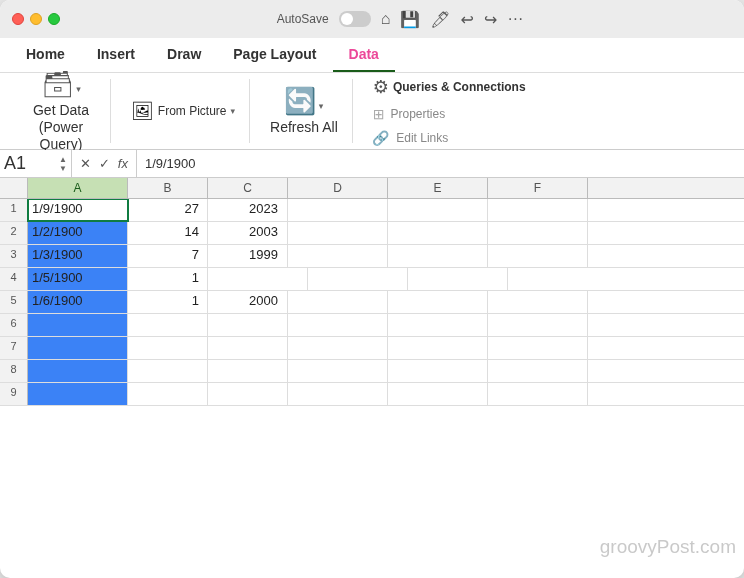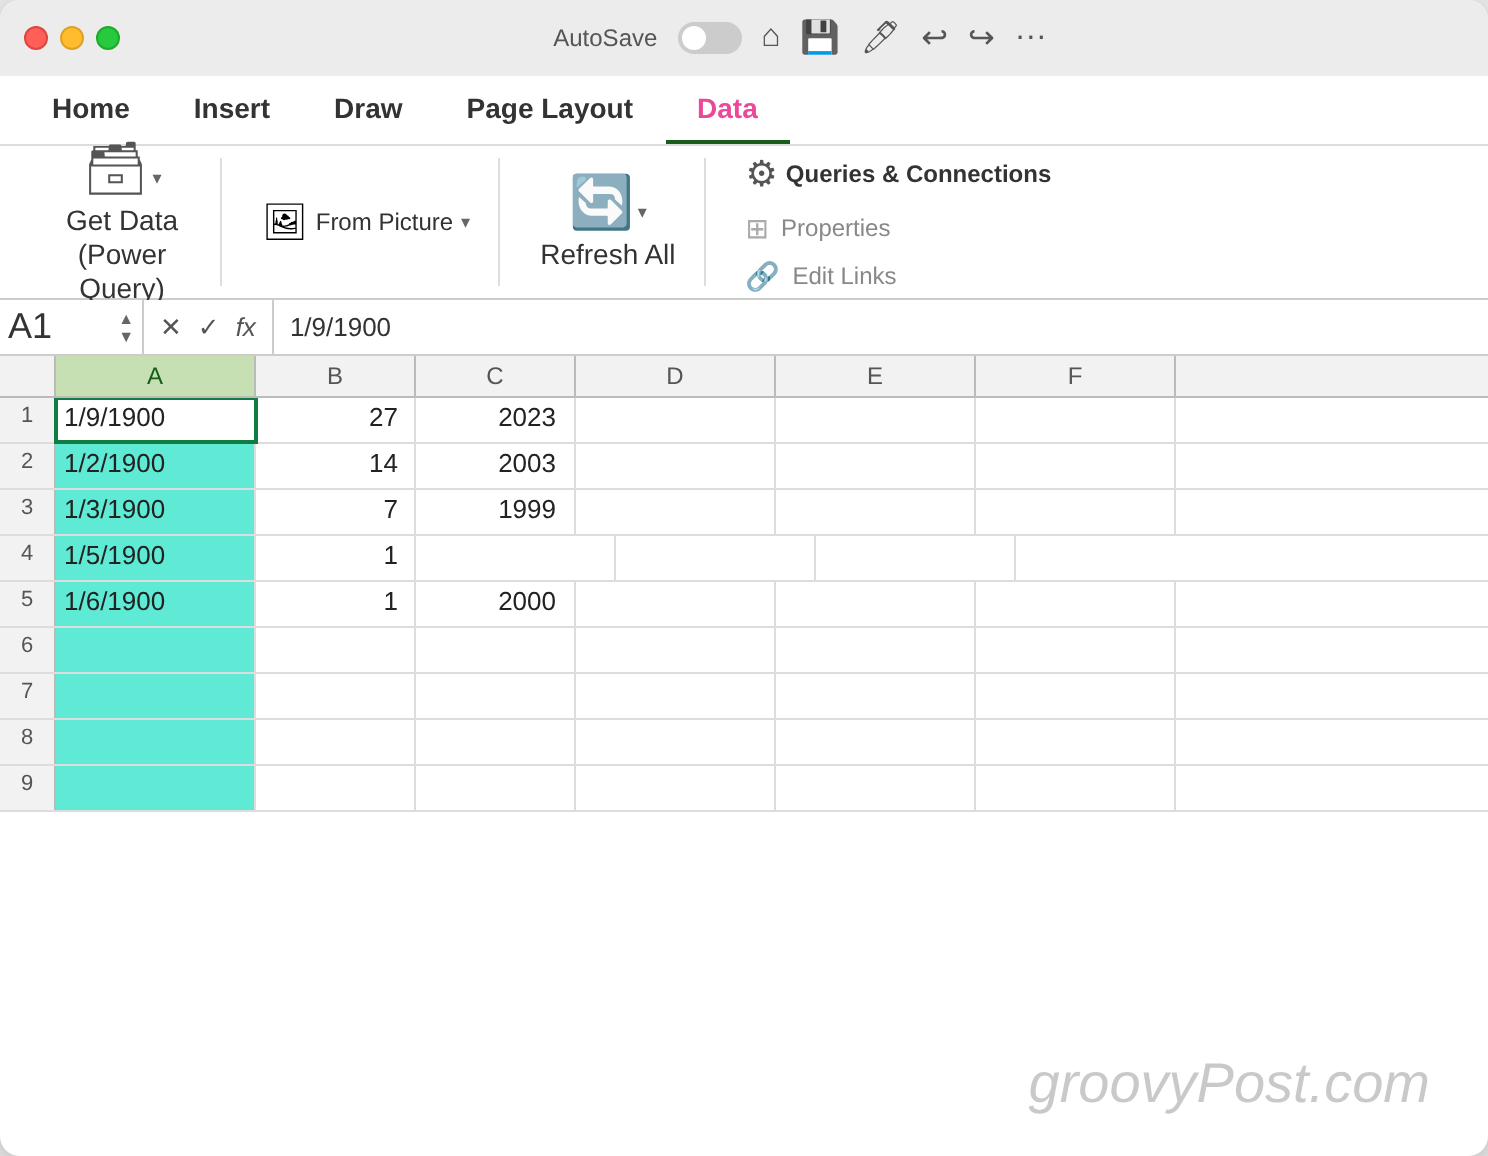--- a/index.html
+++ b/index.html
@@ -251,40 +251,39 @@
       padding: 3px 0;
     }
     .sheet-cell {
       border-right: 1px solid #ddd;
       padding: 2px 4px;
       font-size: 13px;
       color: #222;
       min-height: 22px;
     }
     .sheet-cell.selected-col {
-      background: #5eead4;
+      background: #3b82f6;
     }
     .sheet-cell.active-cell {
       background: #fff;
       outline: 2px solid #107c41;
       outline-offset: -1px;
     }
     .sheet-cell.col-a { width: 100px; }
     .sheet-cell.col-b { width: 80px; text-align: right; padding-right: 8px; }
     .sheet-cell.col-c { width: 80px; text-align: right; padding-right: 9px; }
     .sheet-cell.col-d { width: 100px; }
     .sheet-cell.col-e { width: 100px; }
     .sheet-cell.col-f { width: 100px; }
     .watermark {
       position: absolute;
       bottom: 20px;
-      right: 29px;
-      font-size: 28px;
+      right: 8px;
+      font-size: 19px;
       color: rgba(100,100,100,0.35);
-      font-style: italic;
       pointer-events: none;
       font-weight: 500;
     }
   </style>
 </head>
 <body>
 
 <div class="window">
 
   <div class="titlebar">

